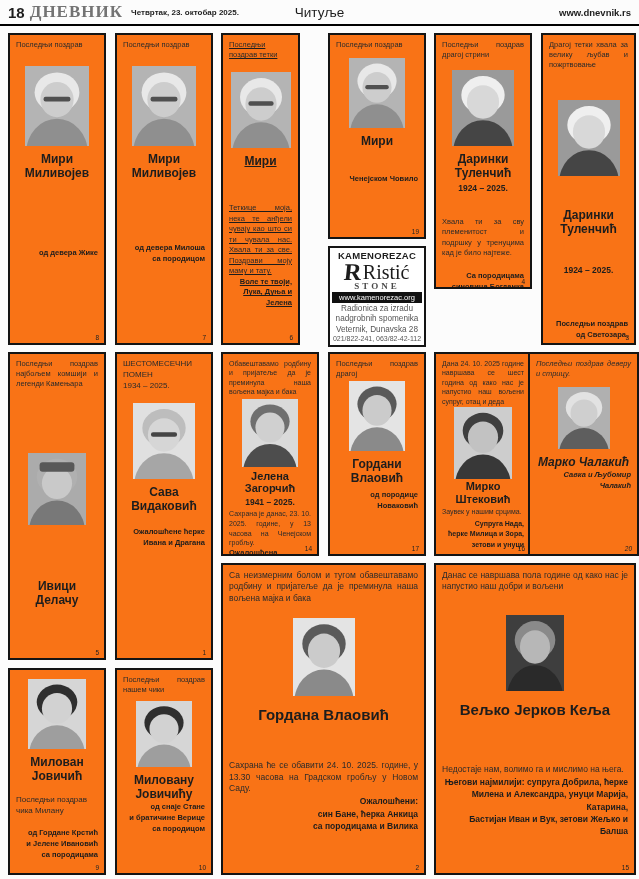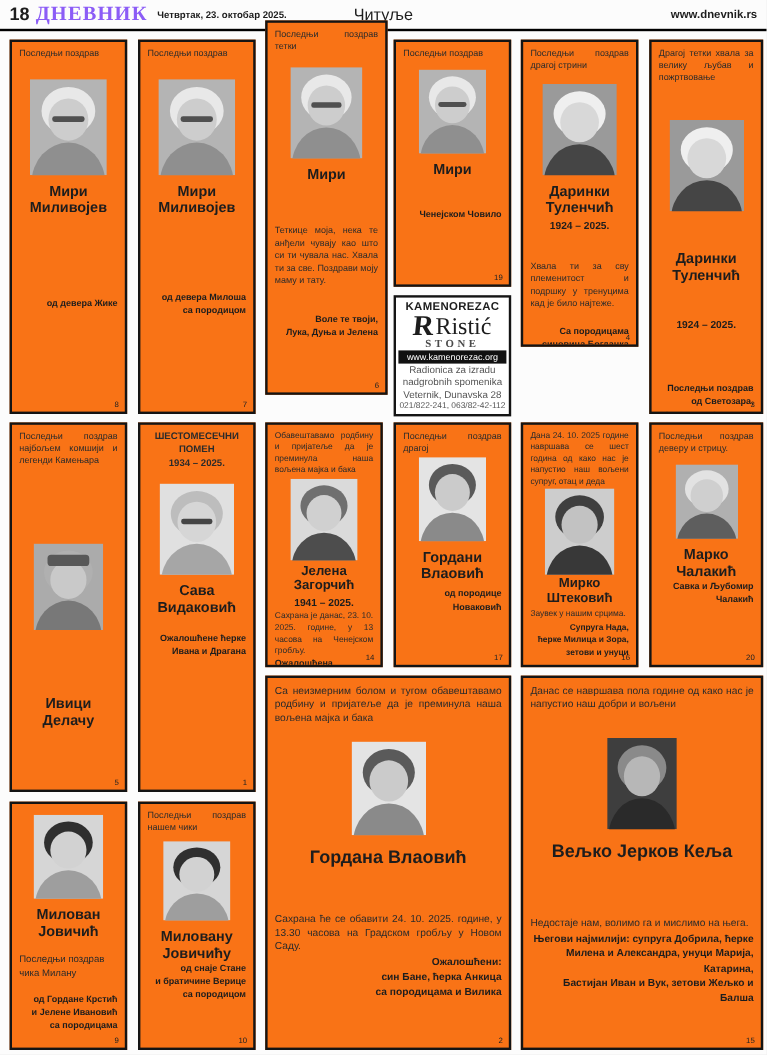--- a/index.html
+++ b/index.html
@@ -2,30 +2,30 @@
 <html><head>
 <meta charset="utf-8">
 <style>
   html,body{margin:0;padding:0;background:#e9e9e9;}
   .page{position:relative;width:639px;height:879px;background:#fcfcfc;overflow:hidden;
         font-family:"Liberation Sans",sans-serif;color:#1d1d1d;}
   
   .pagehead{position:absolute;top:0;left:0;width:639px;height:26px;border-bottom:2px solid #000;
             display:flex;align-items:center;box-sizing:border-box;padding:0 8px;}
   .pagenum{font-size:15px;font-weight:bold;}
-  .logo{font-family:"Liberation Serif",serif;font-weight:bold;font-size:17px;color:#8b5cf6;
+  .logo{font-family:"Liberation Serif",serif;font-weight:bold;font-size:17px;color:#737373;
         letter-spacing:1px;margin-left:5px;}
   .pubdate{font-size:8px;font-weight:bold;margin-left:8px;}
   .section{position:absolute;left:50%;transform:translateX(-50%);font-size:13.5px;}
   .website{margin-left:auto;font-size:9.5px;font-weight:bold;}
   
   .card{position:absolute;box-sizing:border-box;border:2px solid #141414;background:#f97316;
         padding:5px 6px 28px;display:flex;flex-direction:column;overflow:hidden;}
   .hdr{font-size:7.5px;line-height:1.35;text-align:justify;white-space:pre-line;color:#2b2b2b;}
-  .hdr.center{text-align:center;font-weight:bold;font-size:8px;}
+  .hdr.center{font-weight:normal;font-size:8px;}
   .photo{margin:8px auto 2px;flex:none;line-height:0;}
   .name{text-align:center;font-weight:bold;font-size:12px;line-height:1.15;white-space:pre-line;margin-top:5px;}
   .dates{text-align:center;font-weight:bold;font-size:8.5px;margin-top:2px;white-space:pre-line;}
   .body{font-size:7.5px;line-height:1.4;text-align:justify;margin-top:8px;white-space:pre-line;color:#2b2b2b;}
   .body2{font-size:7.5px;line-height:1.4;text-align:justify;white-space:pre-line;color:#2b2b2b;}
   .sig{font-size:7.5px;font-weight:bold;text-align:right;line-height:1.45;white-space:pre-line;margin-top:auto;}
   .num{position:absolute;right:5px;bottom:2px;font-size:6.5px;color:#222;}
   .wide .hdr{font-size:8.5px;}
   .wide .body{font-size:8.5px;}
   .wide .sig{font-size:8.5px;}
@@ -99,21 +99,21 @@
             <ellipse cx="32" cy="26.400000000000002" rx="22.4" ry="20" fill="#e8e8e8"></ellipse>
             <ellipse cx="32" cy="33.6" rx="16.64" ry="17.6" fill="#cdcdcd"></ellipse>
             <rect x="18.560000000000002" y="30.8" width="26.88" height="4.8" rx="2" fill="#3a3a3a" opacity="0.85"></rect>
           </svg></div>
         <div class="name">Мири
 Миливојев</div>
         <div class="sig">од девера Милоша
 са породицом</div>
         <div class="num">7</div>
       </div>
-      <div class="card c2" style="left: 221px; top: 17px; width: 102px; height: 312px;">
+      <div class="card c2" style="left: 221px; top: 33px; width: 79px; height: 312px; text-decoration: underline;">
         <div class="hdr">Последњи поздрав тетки</div>
         <div class="photo"><svg width="60" height="76" viewBox="0 0 60 76" xmlns="http://www.w3.org/2000/svg">
             <rect width="60" height="76" fill="#b4b4b4"></rect>
             <ellipse cx="30" cy="82.08000000000001" rx="28.799999999999997" ry="31.919999999999998" fill="#8f8f8f"></ellipse>
             <ellipse cx="30" cy="25.080000000000002" rx="21" ry="19" fill="#e8e8e8"></ellipse>
             <ellipse cx="30" cy="31.919999999999998" rx="15.600000000000001" ry="16.72" fill="#cdcdcd"></ellipse>
             <rect x="17.4" y="29.26" width="25.2" height="4.56" rx="2" fill="#3a3a3a" opacity="0.85"></rect>
           </svg></div>
         <div class="name">Мири</div>
         <div class="body">Теткице моја, нека те анђели чувају као што си ти чувала нас. Хвала ти за све. Поздрави моју маму и тату.</div>
@@ -237,21 +237,21 @@
             <ellipse cx="29" cy="30.24" rx="15.08" ry="15.84" fill="#c2c2c2"></ellipse>
           </svg></div>
         <div class="name">Мирко
 Штековић</div>
         <div class="body">Заувек у нашим срцима.</div>
         <div class="sig">Супруга Нада,
 ћерке Милица и Зора,
 зетови и унуци</div>
         <div class="num">16</div>
       </div>
-      <div class="card c11" style="left: 541px; top: 352px; width: 95px; height: 204px;">
+      <div class="card c11" style="left: 528px; top: 352px; width: 111px; height: 204px; font-style: italic;">
         <div class="hdr">Последњи поздрав деверу и стрицу.</div>
         <div class="photo"><svg width="52" height="62" viewBox="0 0 52 62" xmlns="http://www.w3.org/2000/svg">
             <rect width="52" height="62" fill="#b0b0b0"></rect>
             <ellipse cx="26" cy="66.96000000000001" rx="24.96" ry="26.04" fill="#5e5e5e"></ellipse>
             <ellipse cx="26" cy="20.46" rx="18.2" ry="15.5" fill="#e2e2e2"></ellipse>
             <ellipse cx="26" cy="26.04" rx="13.52" ry="13.64" fill="#cfcfcf"></ellipse>
           </svg></div>
         <div class="name">Марко Чалакић</div>
         <div class="sig">Савка и Љубомир
 Чалакић</div>

